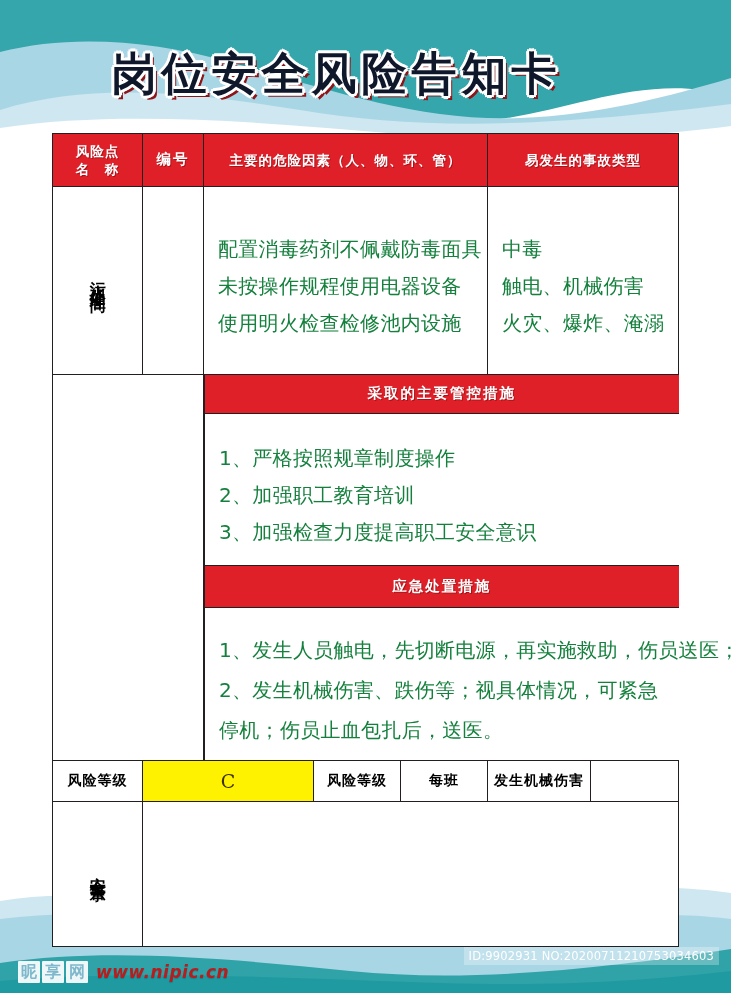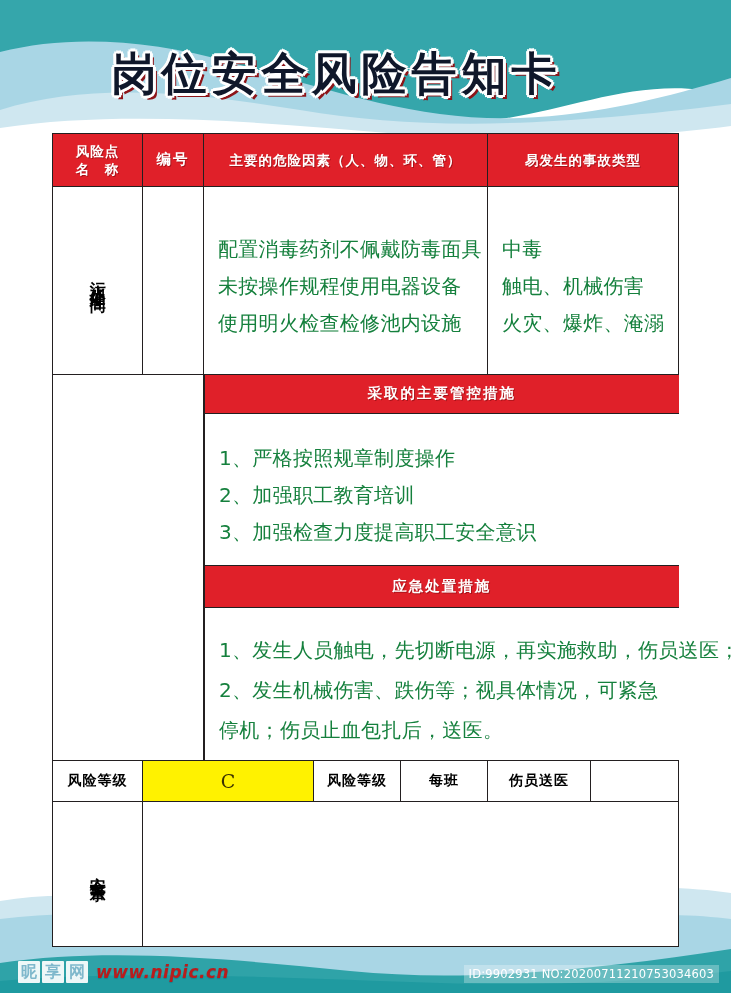--- a/index.html
+++ b/index.html
@@ -144,21 +144,21 @@
   #wm-url {
     color: #b91c1c;
     font-size: 17px;
     font-style: italic;
     font-weight: bold;
     text-shadow: 0 1px 1px rgba(0,90,110,.35);
     letter-spacing: .5px;
   }
   #footer-id {
     position: absolute;
-    right: 12px; bottom: 10px;
+    right: 12px; bottom: 28px;
     background: rgba(255,255,255,.28);
     color: #ffffff;
     font-size: 11.5px;
     padding: 2px 5px;
     letter-spacing: .2px;
     white-space: nowrap;
     z-index: 6;
     pointer-events: none;
   }
 </style>
@@ -251,21 +251,21 @@
         </tbody>
             </table>
       </td>
     </tr>
 
     <tr>
       <td class="risk-label" style="height:40px">风险等级</td>
       <td class="risk-value-c" colspan="2">C</td>
       <td class="risk-label">风险等级</td>
       <td class="risk-label">每班</td>
-      <td class="risk-label">伤员送医</td>
+      <td class="risk-label">发生机械伤害</td>
       <td class="risk-label"></td>
     </tr>
 
     <tr>
       <td class="vert" style="height:145px">
         <span>安全警示</span>
       </td>
       <td colspan="6" class="blank-cell"></td>
     </tr>
   </tbody>

